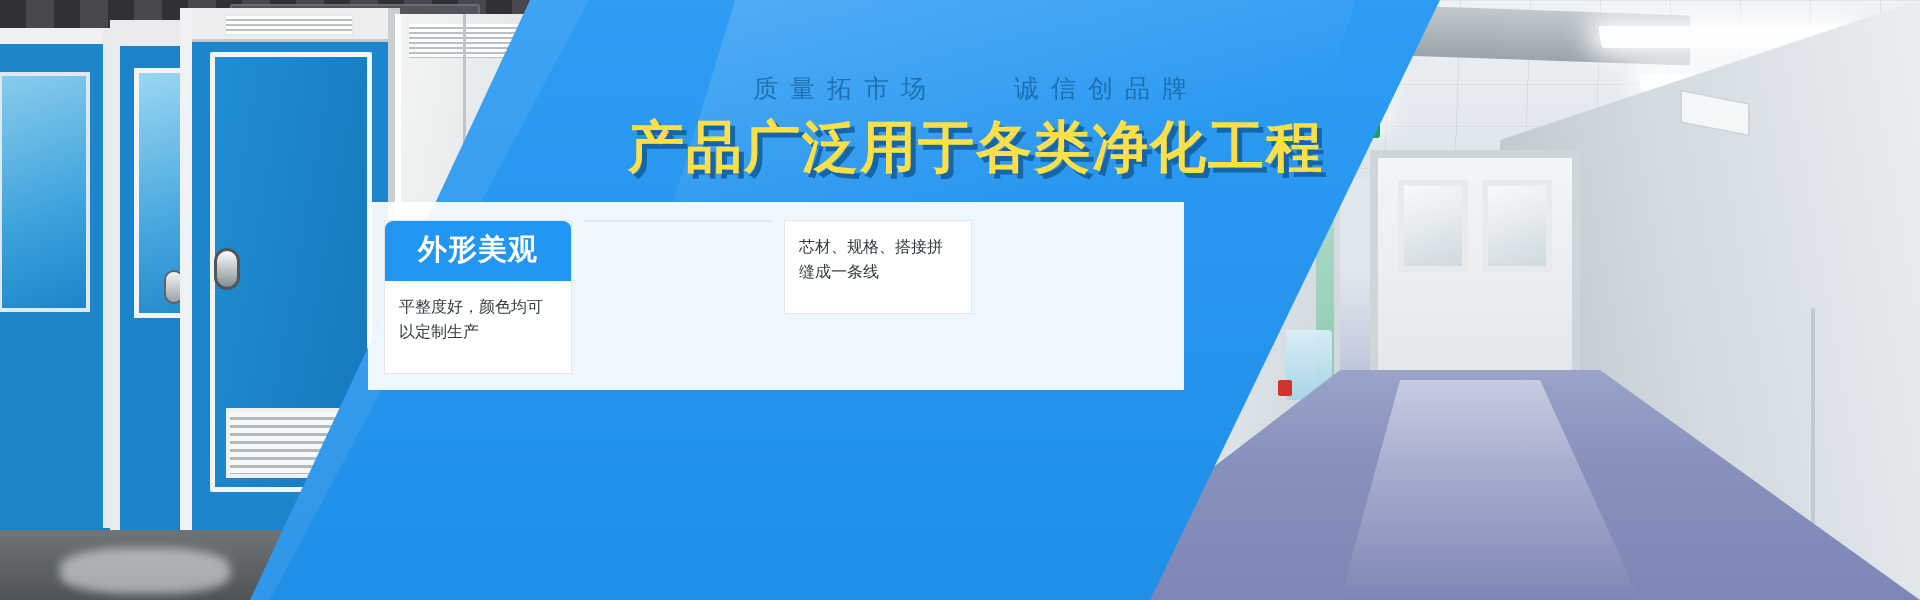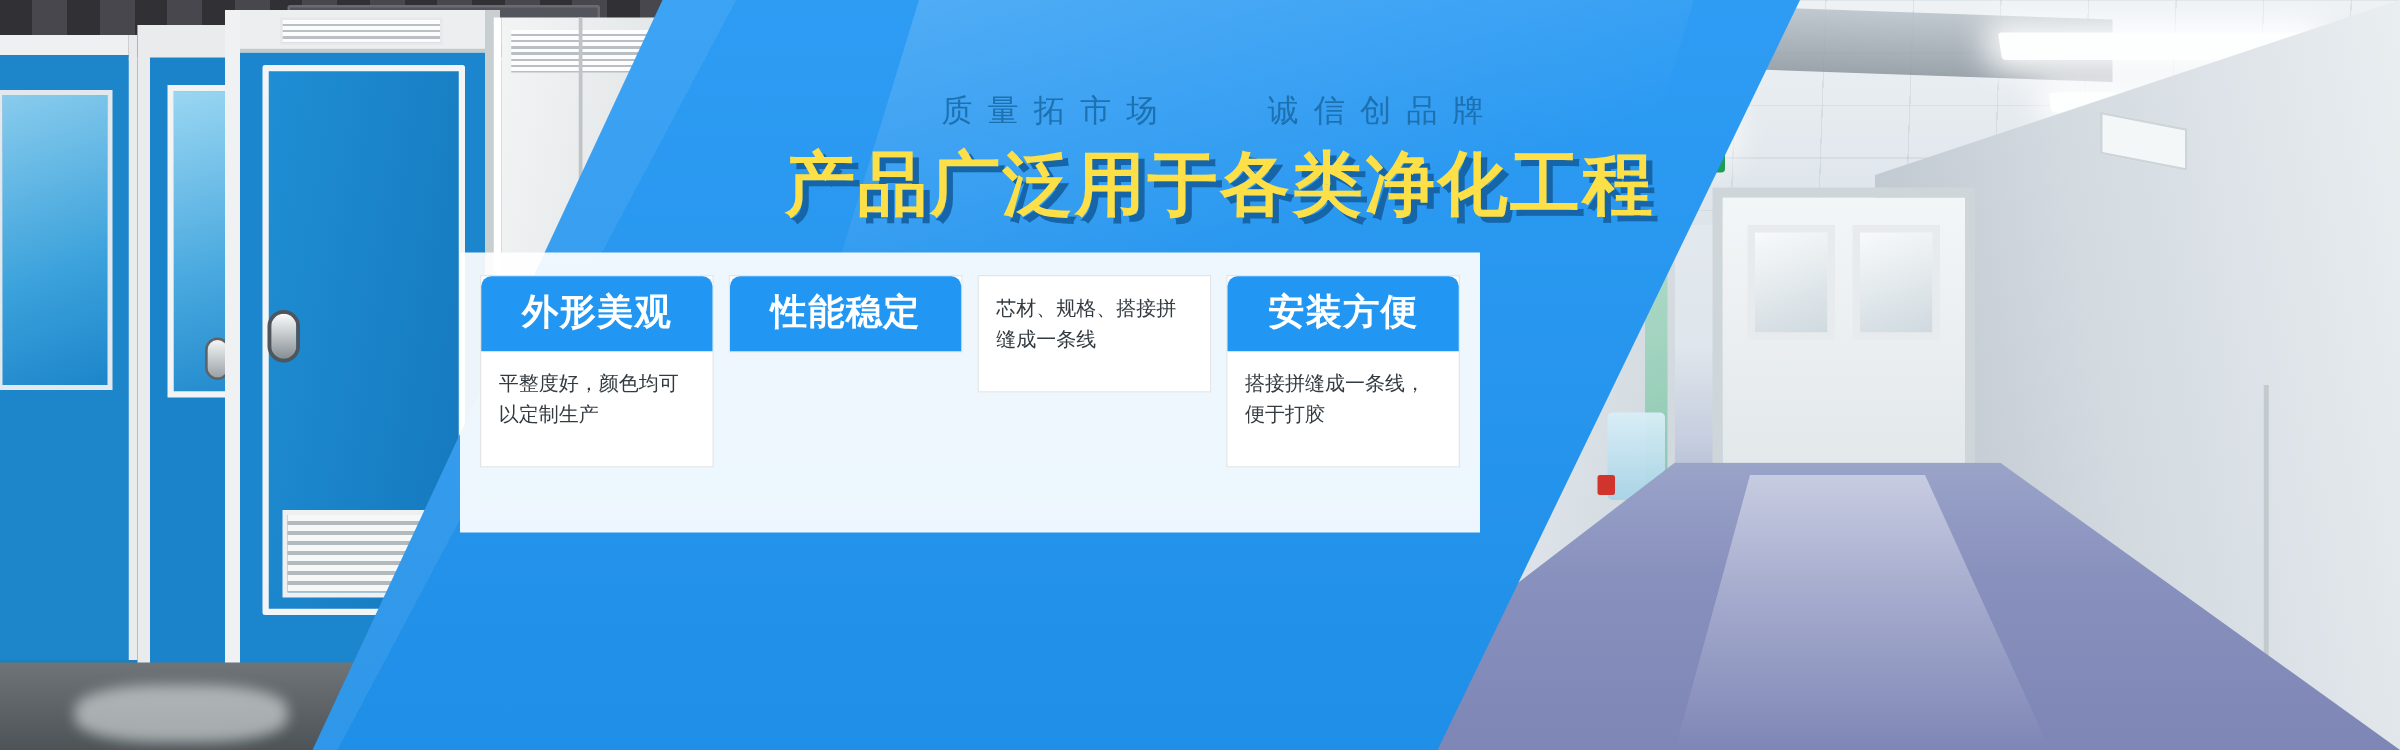--- a/index.html
+++ b/index.html
@@ -145,21 +145,21 @@
   .tagline .gap{display:inline-block;width:36px;}
   .headline{
     position:absolute; left:0; top:110px; width:1920px; text-align:center;
     font-size:56px; font-weight:bold; color:#fde047; letter-spacing:2px;
     font-family:"DejaVu Sans","Liberation Sans",sans-serif;
     text-shadow:5px 5px 0 #1565a8;
   }
 
   
   .cards{
-    position:absolute; left:352px; top:202px; width:816px; height:224px;
+    position:absolute; left:352px; top:202px; width:816px; height:188px;
     background:rgba(255,255,255,.92);
     display:flex; align-items:flex-start; gap:12px; padding:18px 16px;
   }
   .card{
     width:188px; background:#ffffff; border:1px solid #e2e6e8;
     display:flex; flex-direction:column;
   }
   .card-head{
     background:#2196f3; color:#fff; font-size:29px; font-weight:bold;
     text-align:center; padding:9px 0 11px; letter-spacing:1px;
@@ -243,27 +243,22 @@
     <div class="headline">产品广泛用于各类净化工程</div>
 
     <div class="cards">
 
       <div class="card">
         <div class="card-head">外形美观</div>
         <div class="card-body">平整度好，颜色均可以定制生产</div>
       </div>
 
       <div class="card">
-        <div class="card-head">性能稳定</div>
       </div>
 
       <div class="card">
         <div class="card-body">芯材、规格、搭接拼缝成一条线</div>
       </div>
 
-      <div class="card">
-        <div class="card-head">安装方便</div>
-        <div class="card-body">搭接拼缝成一条线，便于打胶</div>
-      </div>
 
     </div>
   </div>
 </div>
 
 </body></html>

